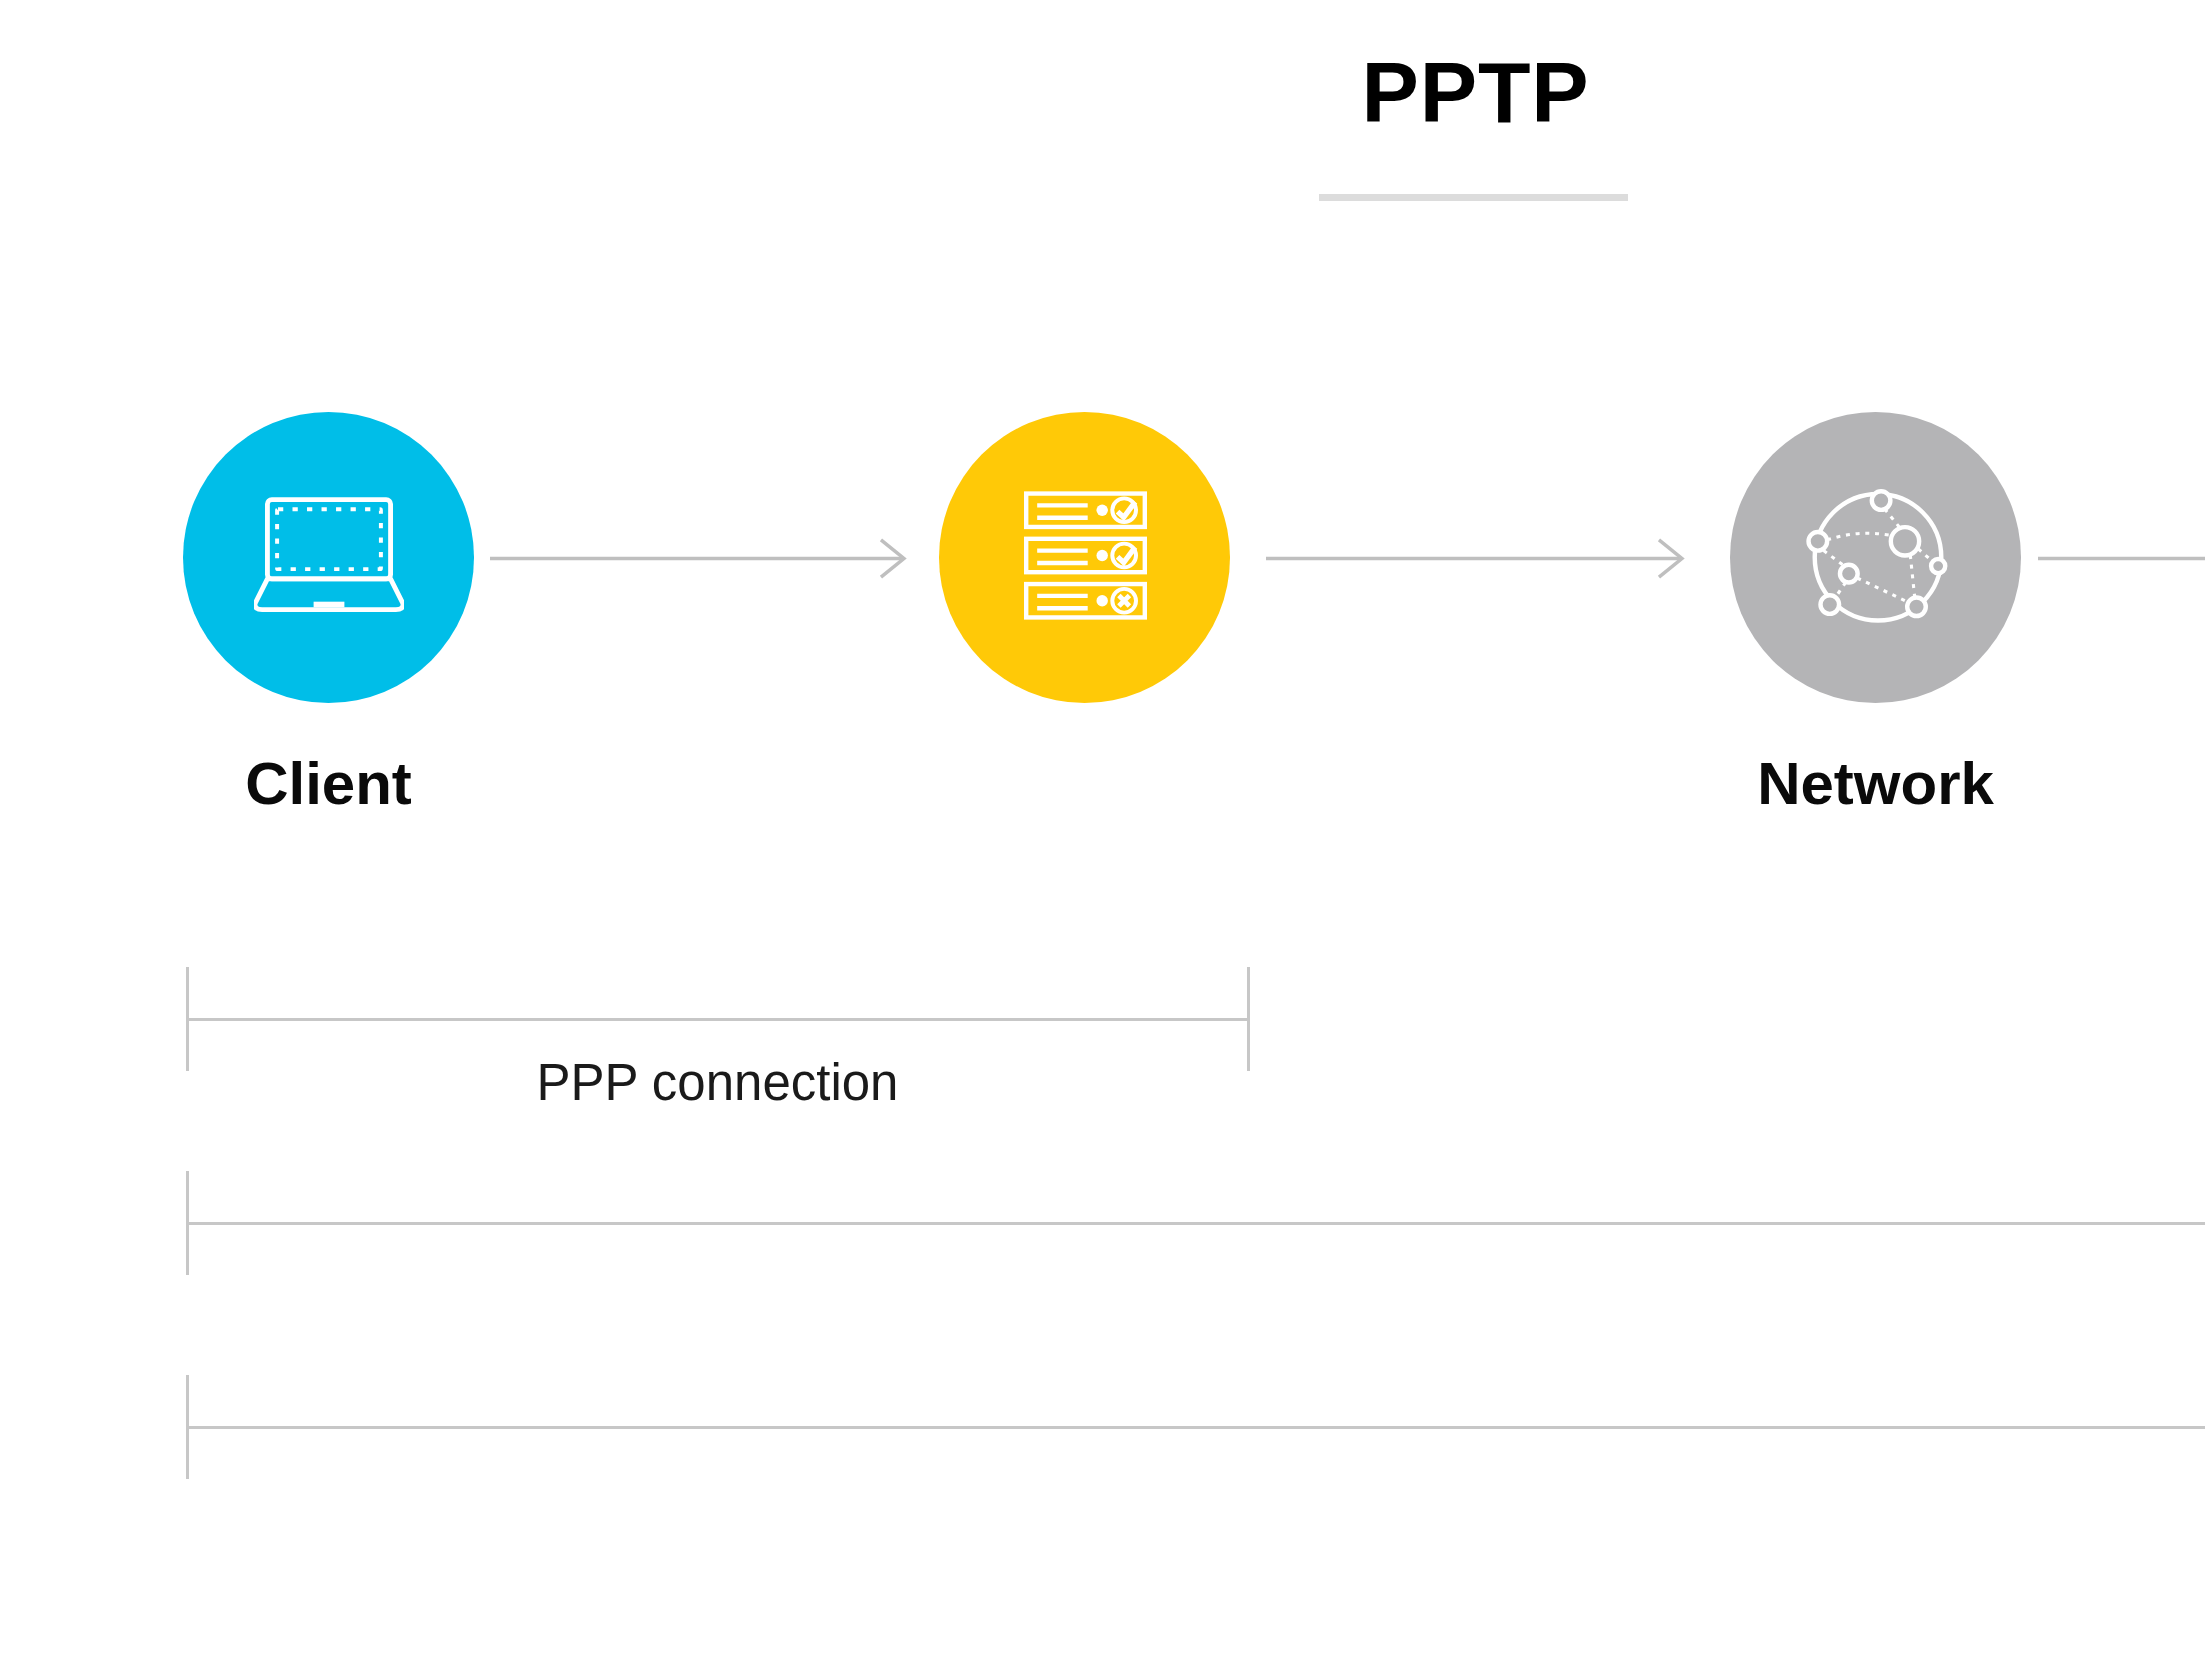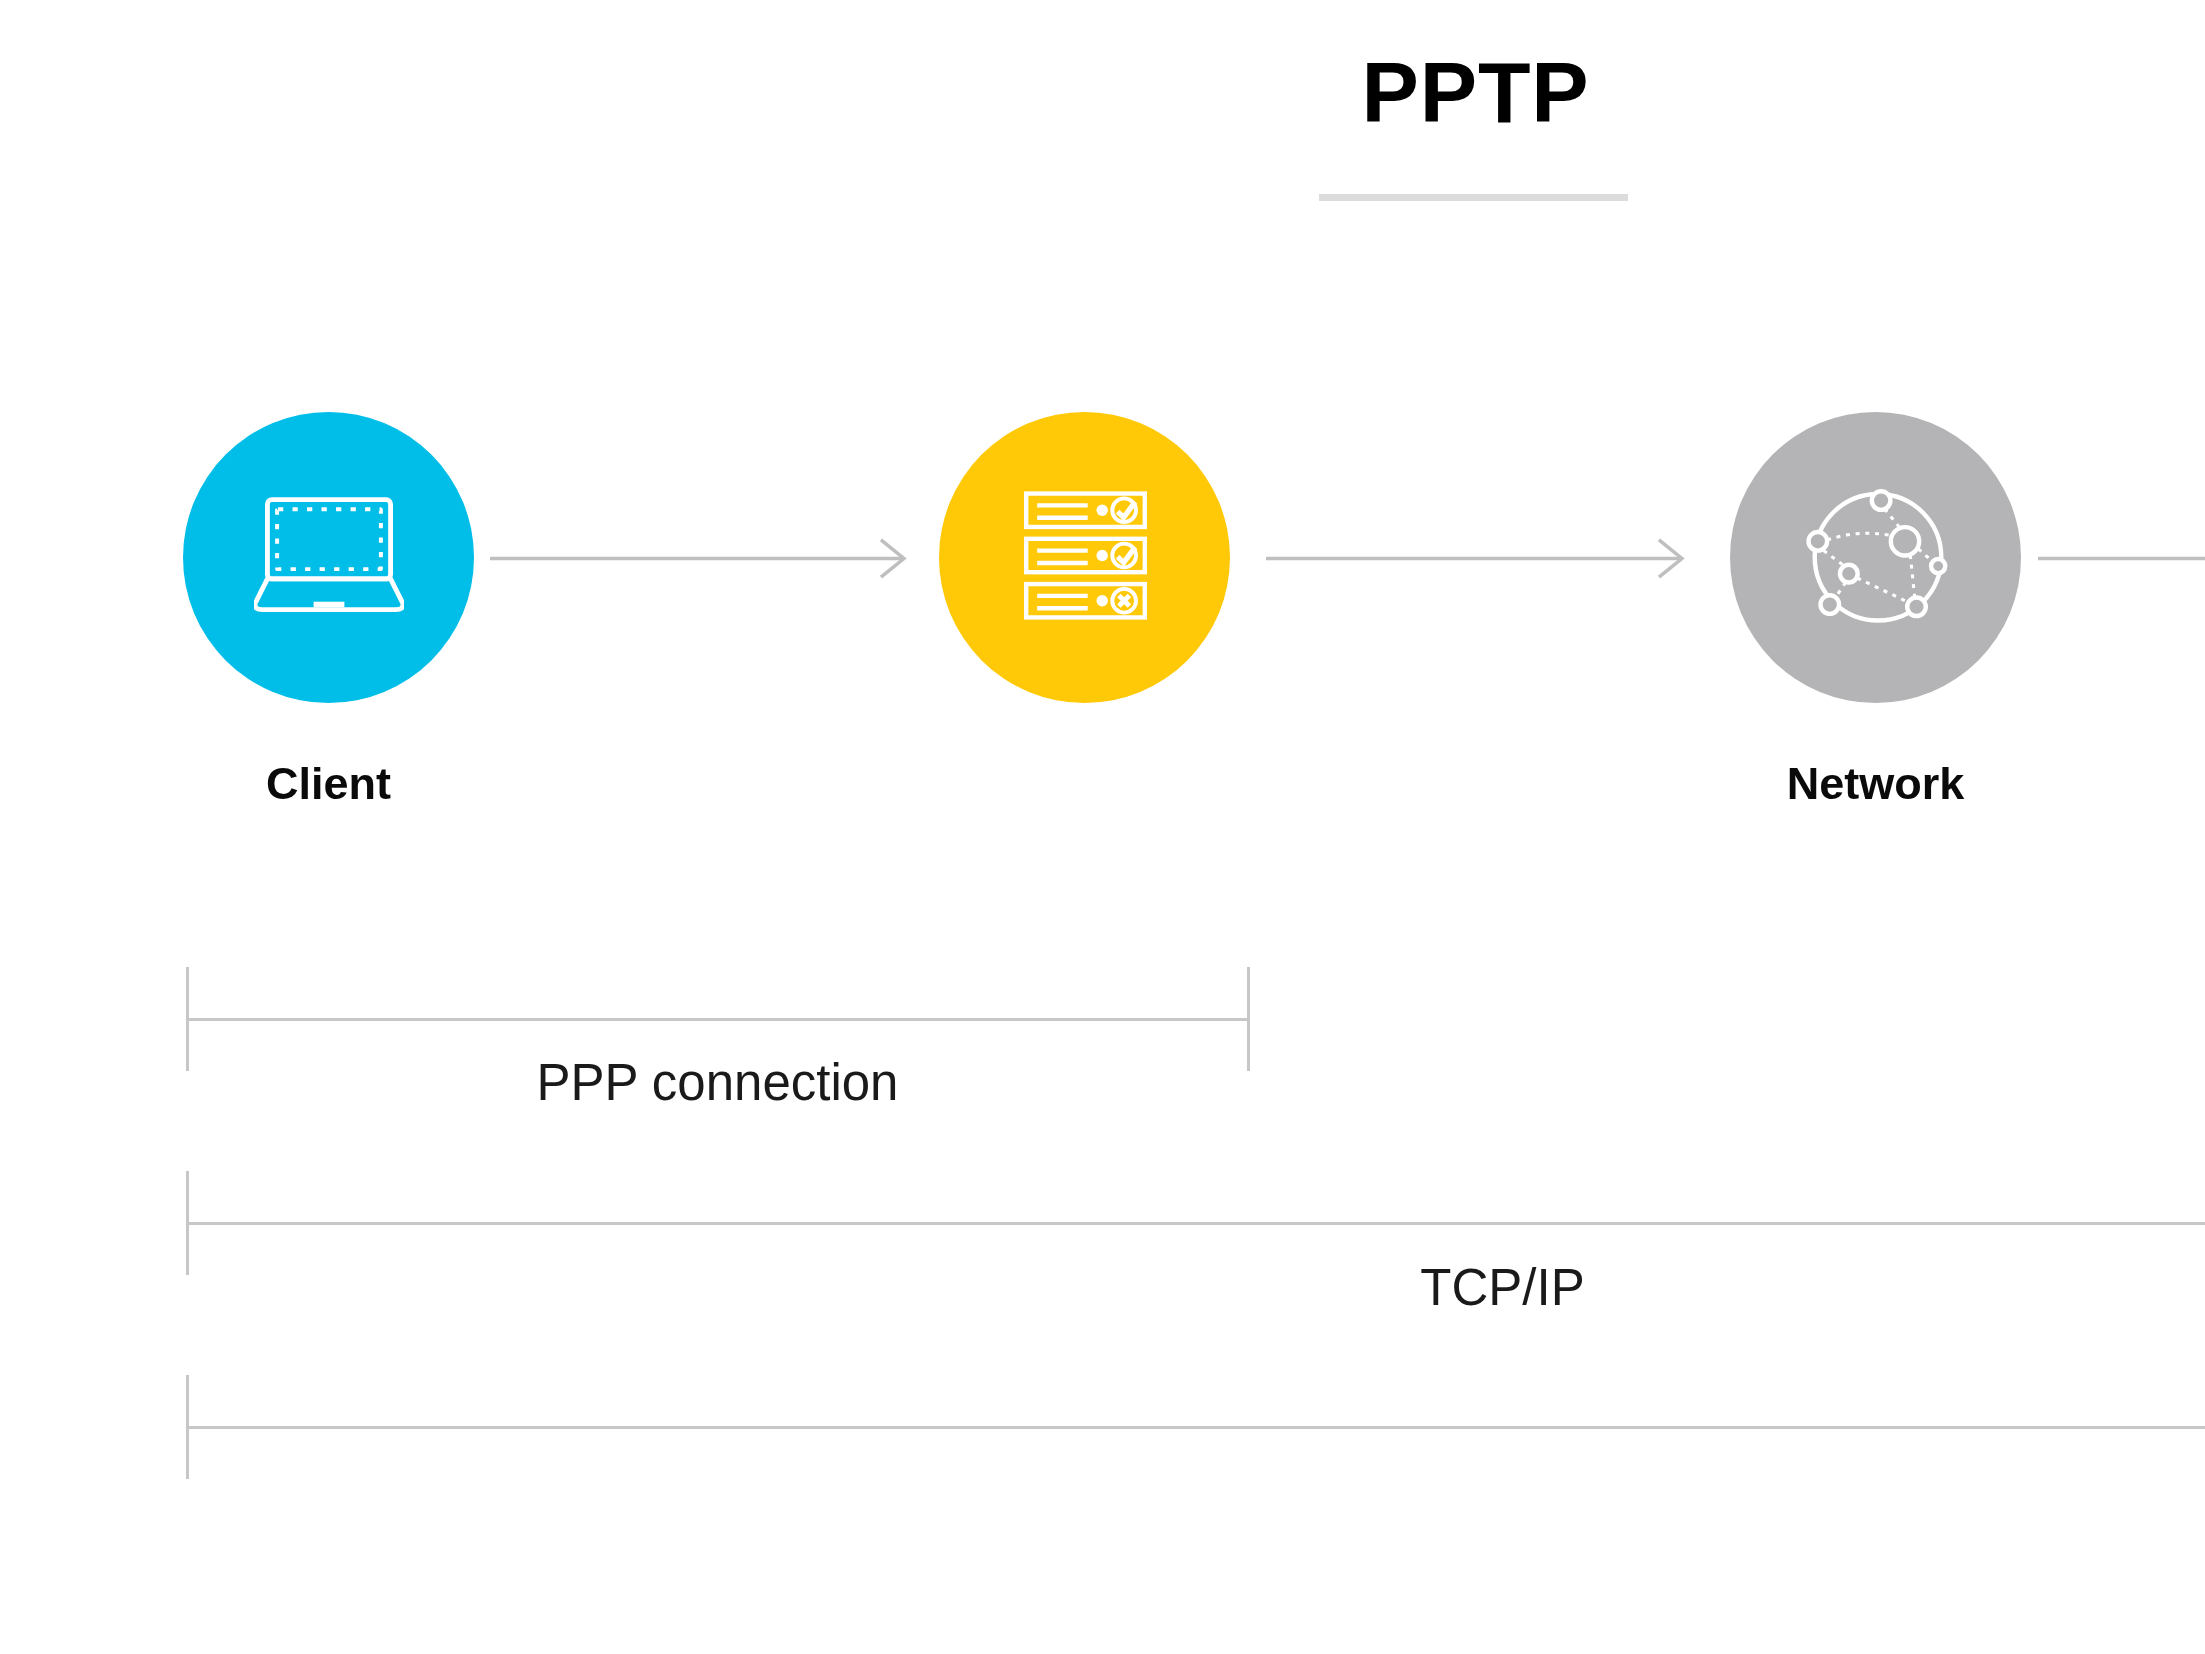--- a/index.html
+++ b/index.html
@@ -21,21 +21,21 @@
   
   .node-circle{width:291px;height:291px;border-radius:50%;top:412px;}
   .c-client{left:183px;background:#00BEE8;}
   .c-nas{left:939px;background:#FFC907;}
   .c-internet{left:1730px;background:#B4B4B6;}
   .node-circle svg{position:absolute;}
 
   
   .node-label{
     top:747px;width:529px;
-    font-size:45px;font-weight:bold;line-height:73px;
+    font-size:60px;font-weight:bold;line-height:73px;
     color:#0a0a0a;text-align:center;
   }
   .l-client{left:64px;}
   .l-nas{left:820px;}
   .l-internet{left:1611px;}
 
   
   .arrow{top:532px;height:53px;}
   .a1{left:490px;width:417px;}
   .a2{left:1266px;width:419px;}
@@ -147,20 +147,19 @@
   </div>
 
   <div class="abs span-tick" style="left:186px;top:967px;"></div>
   <div class="abs span-tick" style="left:1247px;top:967px;"></div>
   <div class="abs span-line" style="left:187px;top:1018px;width:1061px;"></div>
   <div class="abs span-label" style="left:453px;top:1050px;">PPP connection</div>
 
   <div class="abs span-tick" style="left:186px;top:1171px;"></div>
 
   <div class="abs span-line" style="left:187px;top:1222px;width:2631px;"></div>
-  <div class="abs span-label" style="left:1238px;top:1255px;">TCP/IP</div>
 
   <div class="abs span-tick" style="left:186px;top:1375px;"></div>
 
   <div class="abs span-line" style="left:187px;top:1426px;width:2631px;"></div>
 
 </div>
 
 
 </body></html>

